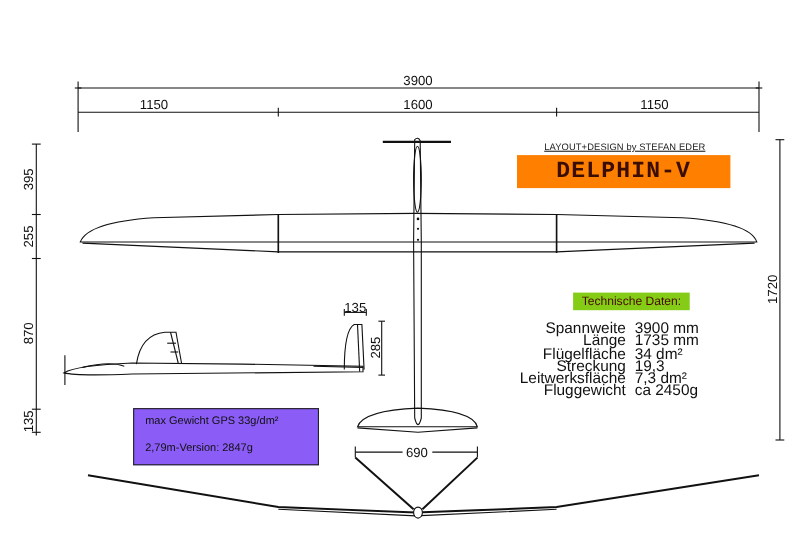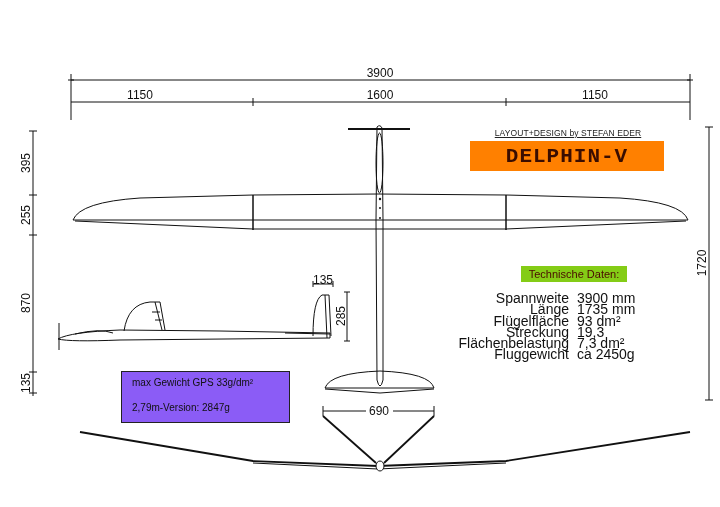--- a/index.html
+++ b/index.html
@@ -150,28 +150,28 @@
   <div class="row">
       <span class="k">Spannweite</span>
       <span class="v">3900 mm</span>
     </div>
   <div class="row">
       <span class="k">Länge</span>
       <span class="v">1735 mm</span>
     </div>
   <div class="row">
       <span class="k">Flügelfläche</span>
-      <span class="v">93 dm²</span>
+      <span class="v">34 dm²</span>
     </div>
   <div class="row">
       <span class="k">Streckung</span>
       <span class="v">19,3</span>
     </div>
   <div class="row">
-      <span class="k">Flächenbelastung</span>
+      <span class="k">Leitwerksfläche</span>
       <span class="v">7,3 dm²</span>
     </div>
   <div class="row">
       <span class="k">Fluggewicht</span>
       <span class="v">ca 2450g</span>
     </div>
 </div>
 
 <div class="note-box">
   <div style="top:5px">max Gewicht GPS 33g/dm²</div>

